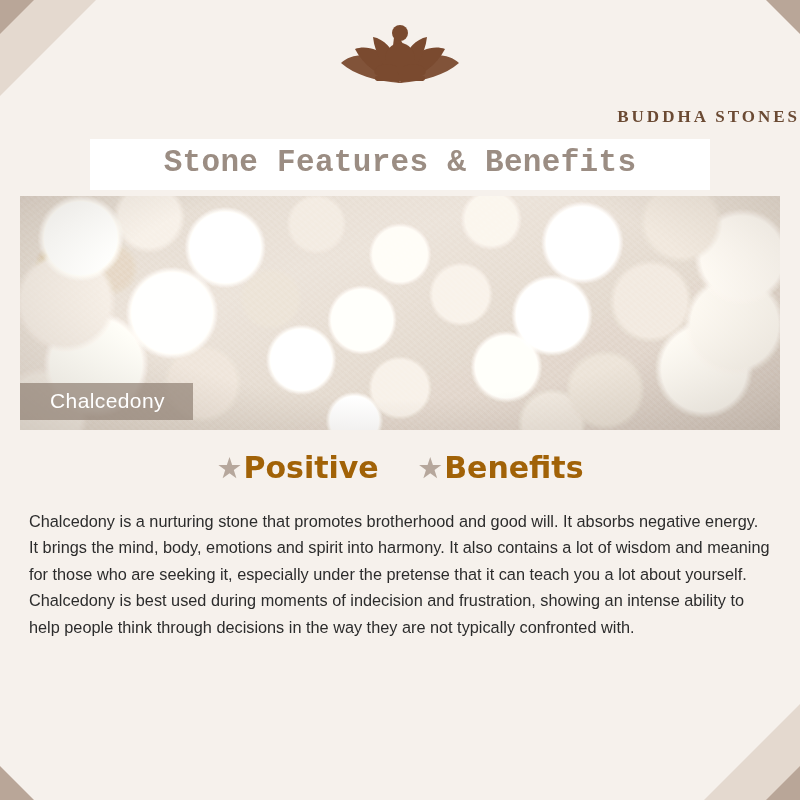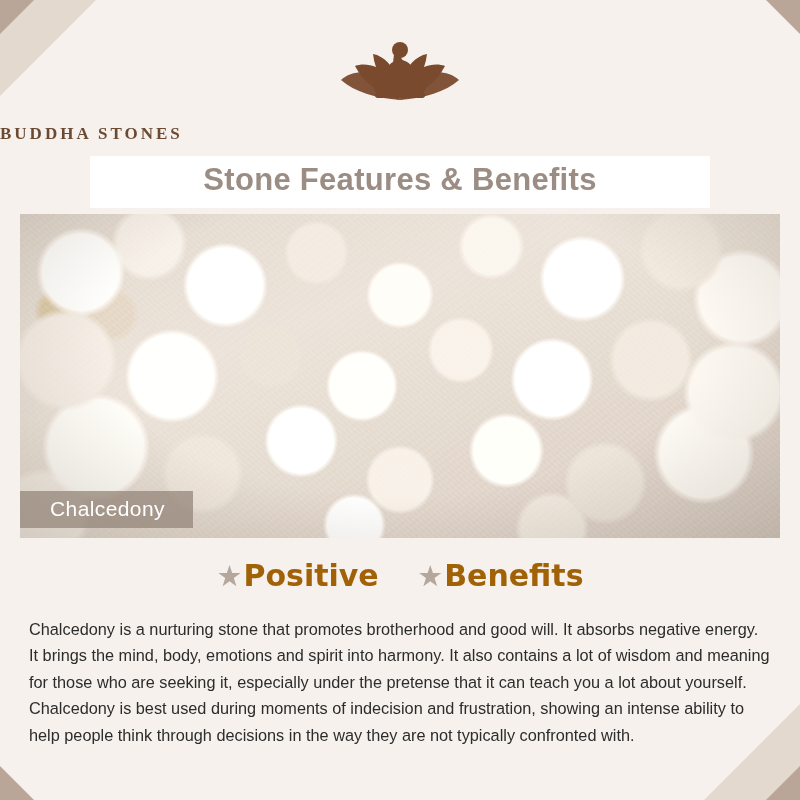--- a/index.html
+++ b/index.html
@@ -70,22 +70,22 @@
 
   .content {
     position: relative;
     z-index: 3;
     width: 800px;
     height: 800px;
   }
 
   
   .logo-block {
-    text-align: left;
-    padding-top: 22px;
+    text-align: right;
+    padding-top: 5px;
   }
   .logo-mark {
     display: block;
     margin: 0 auto;
   }
   .brand-name {
     margin-top: 6px;
     font-size: 17px;
     letter-spacing: 3px;
     color: #6b4a33;
@@ -100,29 +100,29 @@
     width: 620px;
     margin-left: auto;
     margin-right: auto;
     text-align: center;
     padding: 6px 0 10px 0;
   }
   .headline {
     font-size: 31px;
     font-weight: bold;
     color: #9b8d83;
-    font-family: Liberation Sans, sans-serif;
+    font-family: Liberation Mono, monospace;
     letter-spacing: 0.3px;
   }
 
   
   .photo-wrap {
     position: relative;
     width: 760px;
-    height: 324px;
+    height: 234px;
     margin: 6px auto 0 auto;
     overflow: hidden;
     background: #8b5cf6;
   }
   .photo {
     position: absolute;
     inset: 0;
     
     background-color: #d9cfc6;
     background-image:

